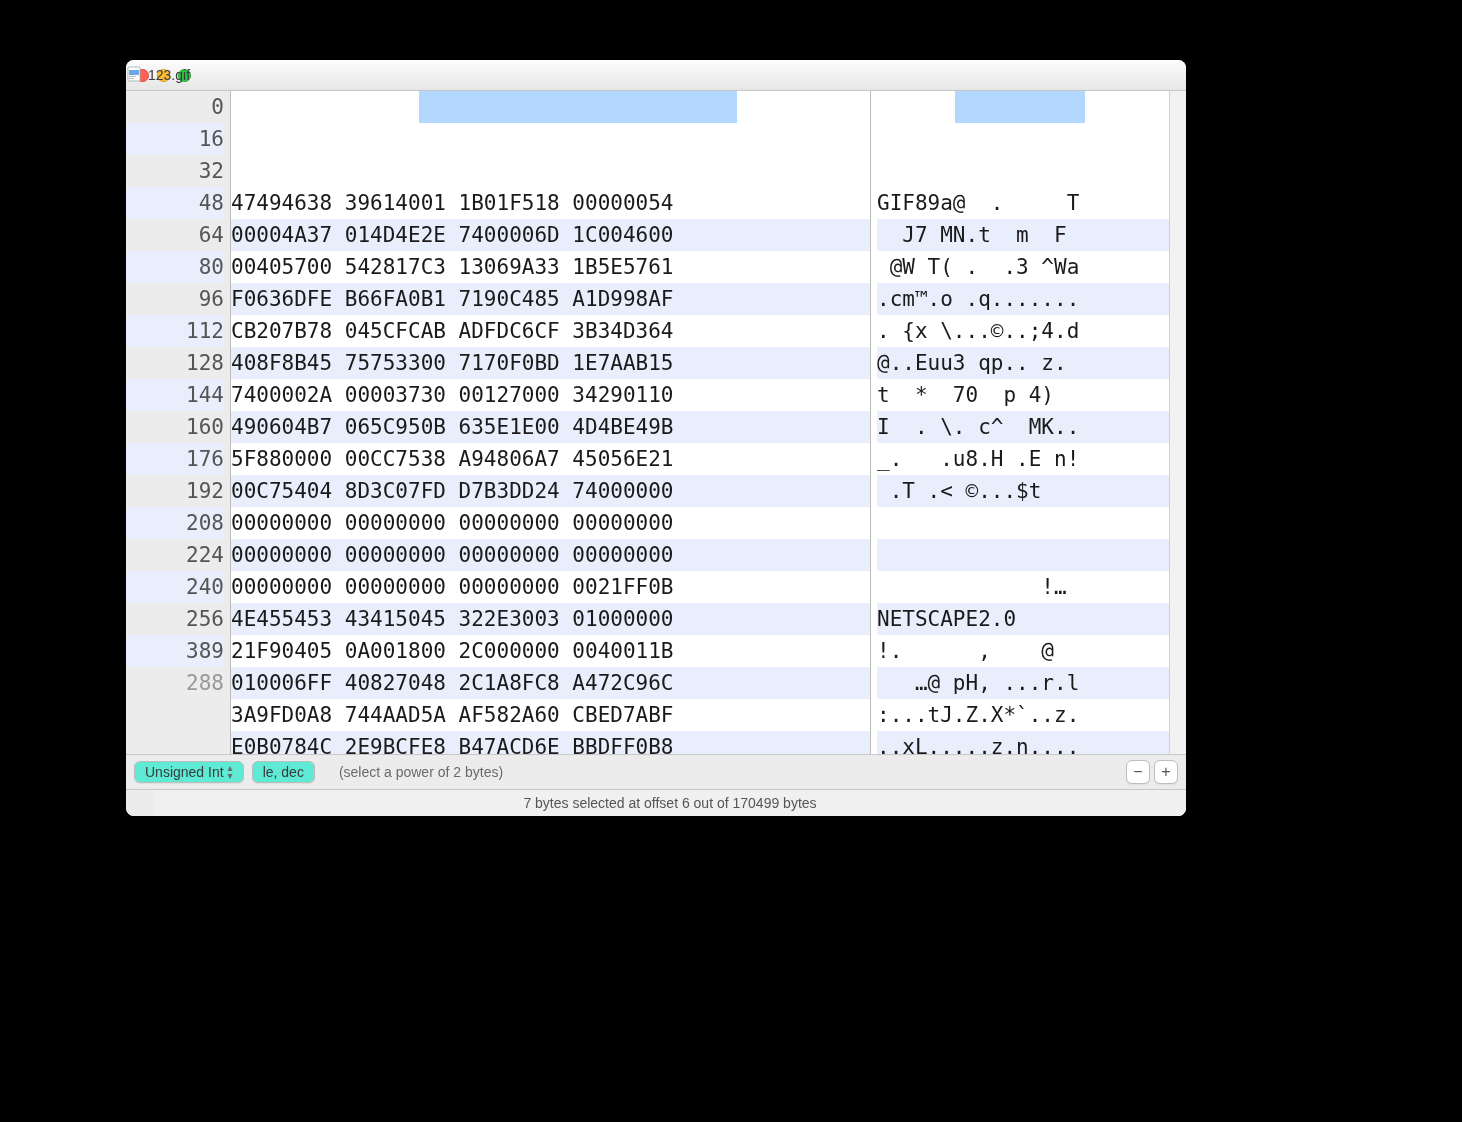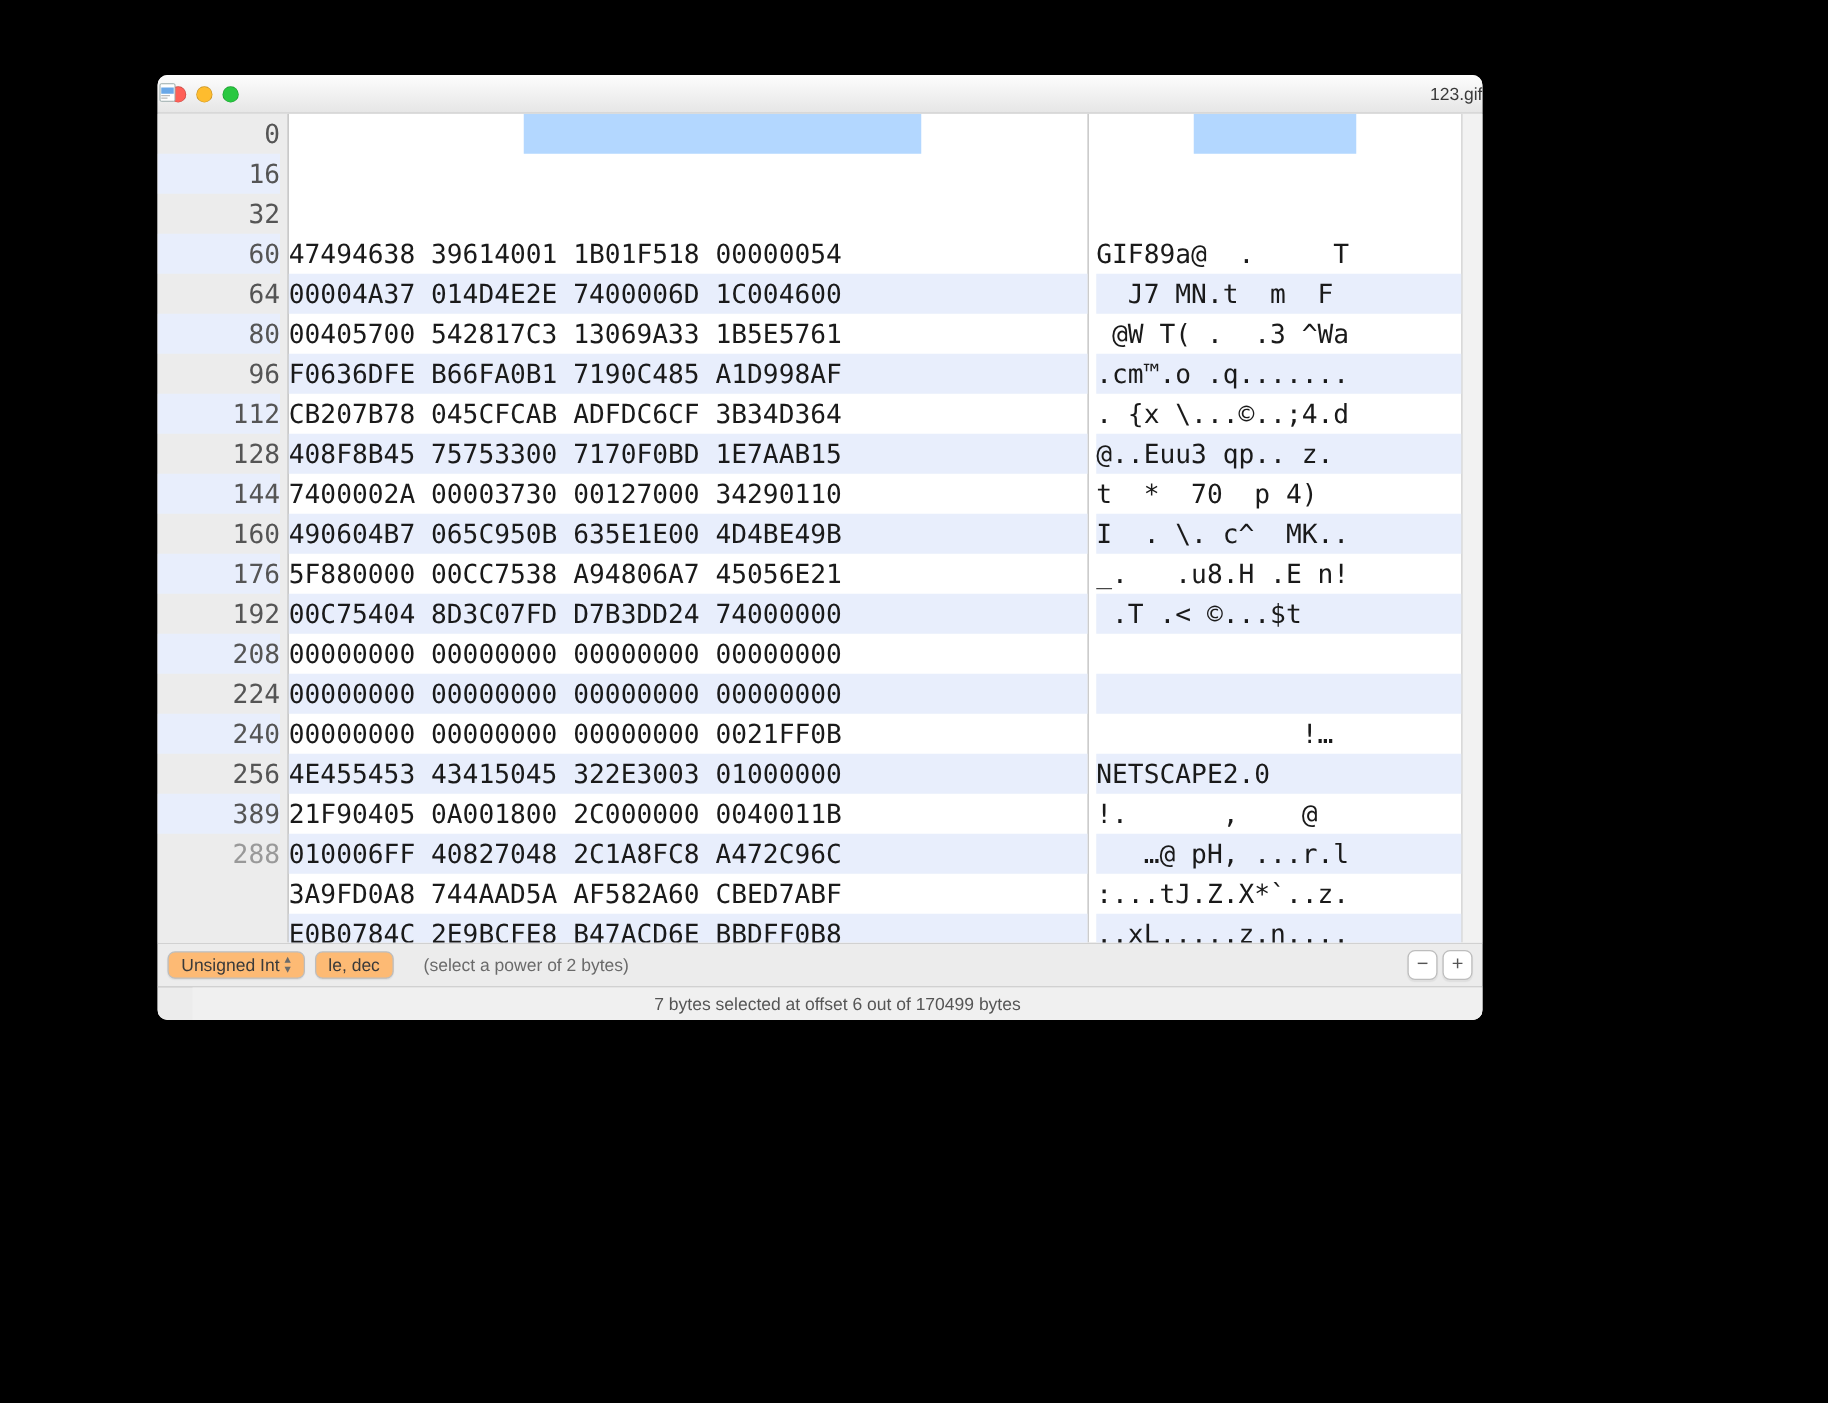--- a/index.html
+++ b/index.html
@@ -46,21 +46,21 @@
   .tl.yellow { background:#febc2e; }
   .tl.green  { background:#28c840; }
   .title {
     position: absolute;
     left: 0; right: 0;
     text-align: center;
     font-size: 14px;
     color: #3a3a3a;
     display: flex;
     align-items: center;
-    justify-content: space-between;
+    justify-content: flex-start;
     gap: 6px;
     pointer-events: none;
   }
   .title svg { width: 16px; height: 16px; }
 
   .body {
     flex: 1 1 auto;
     display: flex;
     font-family: "Menlo","Consolas","DejaVu Sans Mono",monospace;
     font-size: 21px;
@@ -124,21 +124,21 @@
     height: 34px;
     display: flex;
     align-items: center;
     gap: 8px;
     padding: 0 8px;
     font-size: 14px;
     color:#3a3a3a;
     border-bottom: 1px solid #c7c7c7;
   }
   .pill {
-    background: #fdba74;
+    background: #5eead4;
     border: 1px solid #bdbdbd;
     border-radius: 6px;
     padding: 2px 10px;
     display: inline-flex;
     align-items: center;
     gap: 4px;
     height: 22px;
     box-sizing: border-box;
     box-shadow: 0 1px 1px rgba(0,0,0,0.06);
   }
@@ -196,21 +196,21 @@
     </div>
   </div>
 
   <div class="body">
 
     <div class="offsets stripe">
       <div class="content" id="off-col">
           <div class="row">0</div>
           <div class="row">16</div>
           <div class="row">32</div>
-          <div class="row">60</div>
+          <div class="row">48</div>
           <div class="row">64</div>
           <div class="row">80</div>
           <div class="row">96</div>
           <div class="row">112</div>
           <div class="row">128</div>
           <div class="row">144</div>
           <div class="row">160</div>
           <div class="row">176</div>
           <div class="row">192</div>
           <div class="row">208</div>

